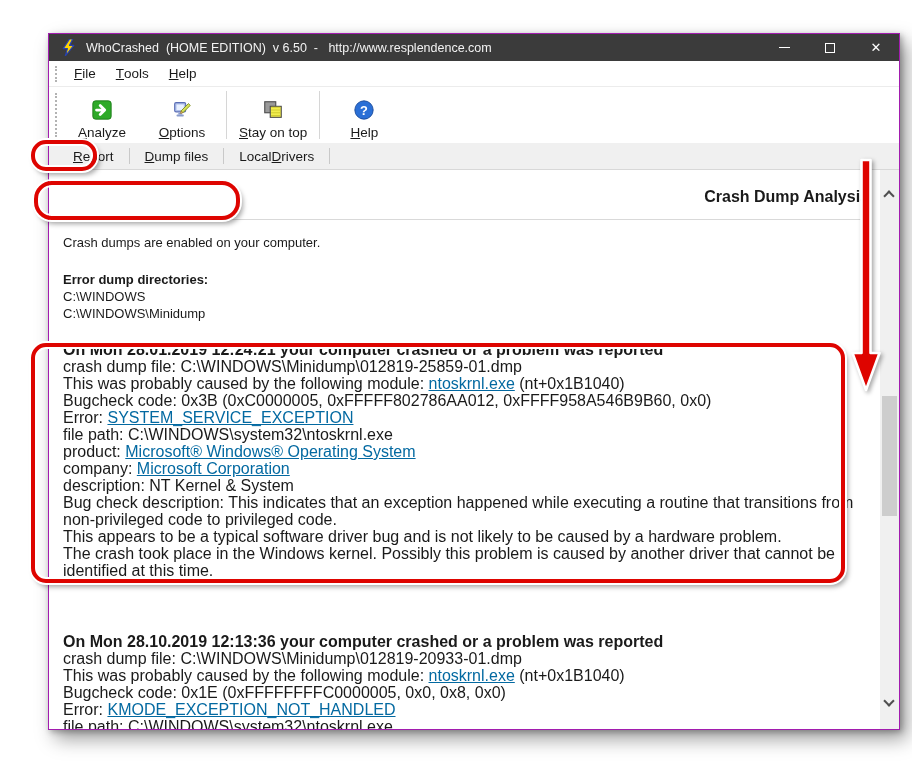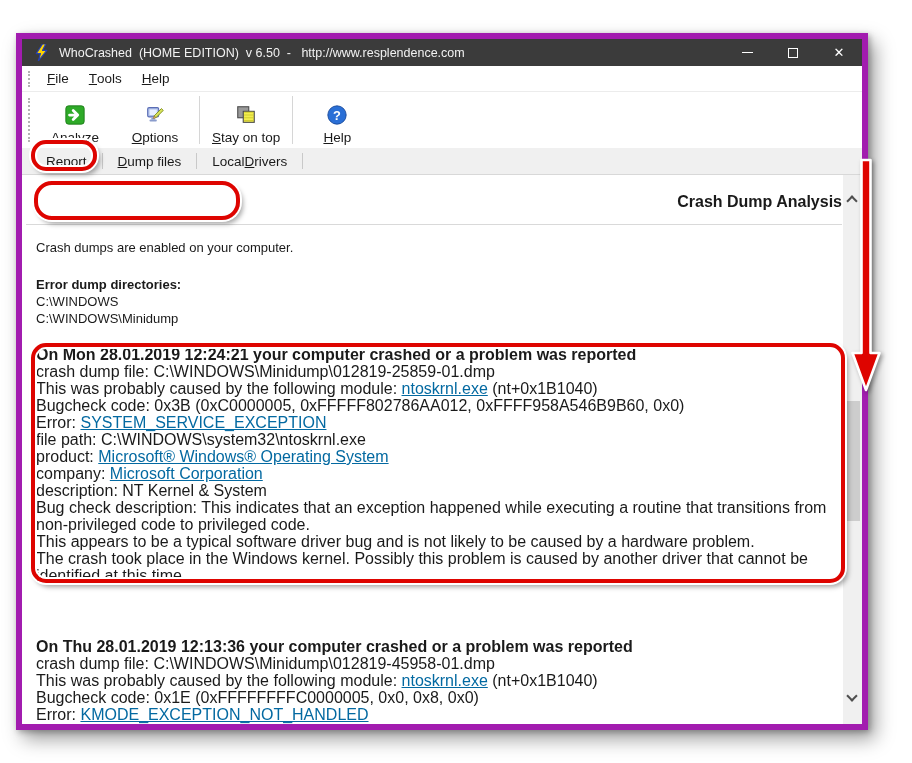--- a/index.html
+++ b/index.html
@@ -4,22 +4,22 @@
 <style>
   * { box-sizing: border-box; }
   html,body { margin:0; padding:0; }
   body {
     width:912px; height:763px; position:relative; overflow:hidden;
     background:#ffffff;
     font-family:"Liberation Sans", sans-serif;
     color:#1a1a1a;
   }
   .window {
-    position:absolute; left:16px; top:33px; width:852px; height:697px;
-    background:#fff; border:6px solid #a21caf;
+    position:absolute; left:48px; top:33px; width:852px; height:697px;
+    background:#fff; border:1px solid #a21caf;
     box-shadow: 7px 9px 18px rgba(0,0,0,.38), 2px 2px 6px rgba(0,0,0,.28);
     display:flex; flex-direction:column;
   }
   
   .titlebar {
     height:27px; background:#3b3b3b; color:#f2f2f2;
     display:flex; align-items:center; flex:0 0 auto;
   }
   .app-icon { width:17px; height:17px; margin:0 9px 0 11px; flex:0 0 auto; }
   .title { flex:1; font-size:12.5px; white-space:pre; overflow:hidden; }
@@ -193,22 +193,22 @@
             <p>Error: <a class="lnk">SYSTEM_SERVICE_EXCEPTION</a></p>
             <p>file path: C:\WINDOWS\system32\ntoskrnl.exe</p>
             <p>product: <a class="lnk">Microsoft® Windows® Operating System</a></p>
             <p>company: <a class="lnk">Microsoft Corporation</a></p>
             <p>description: NT Kernel &amp; System</p>
             <p>Bug check description: This indicates that an exception happened while executing a routine that transitions from non-privileged code to privileged code.</p>
             <p>This appears to be a typical software driver bug and is not likely to be caused by a hardware problem.</p>
             <p>The crash took place in the Windows kernel. Possibly this problem is caused by another driver that cannot be identified at this time.</p>
           </div>
           <div class="crash crash-second">
-            <p class="b">On Thu 28.01.2019 12:13:36 your computer crashed or a problem was reported</p>
-            <p>crash dump file: C:\WINDOWS\Minidump\012819-45958-01.dmp</p>
+            <p class="b">On Mon 28.10.2019 12:13:36 your computer crashed or a problem was reported</p>
+            <p>crash dump file: C:\WINDOWS\Minidump\012819-20933-01.dmp</p>
             <p>This was probably caused by the following module: <a class="lnk">ntoskrnl.exe</a> (nt+0x1B1040)</p>
             <p>Bugcheck code: 0x1E (0xFFFFFFFFC0000005, 0x0, 0x8, 0x0)</p>
             <p>Error: <a class="lnk">KMODE_EXCEPTION_NOT_HANDLED</a></p>
             <p>file path: C:\WINDOWS\system32\ntoskrnl.exe</p>
           </div>
         </div>
     </div>
 
     <div class="scrollbar">
       <span class="chev chev-up"></span>

